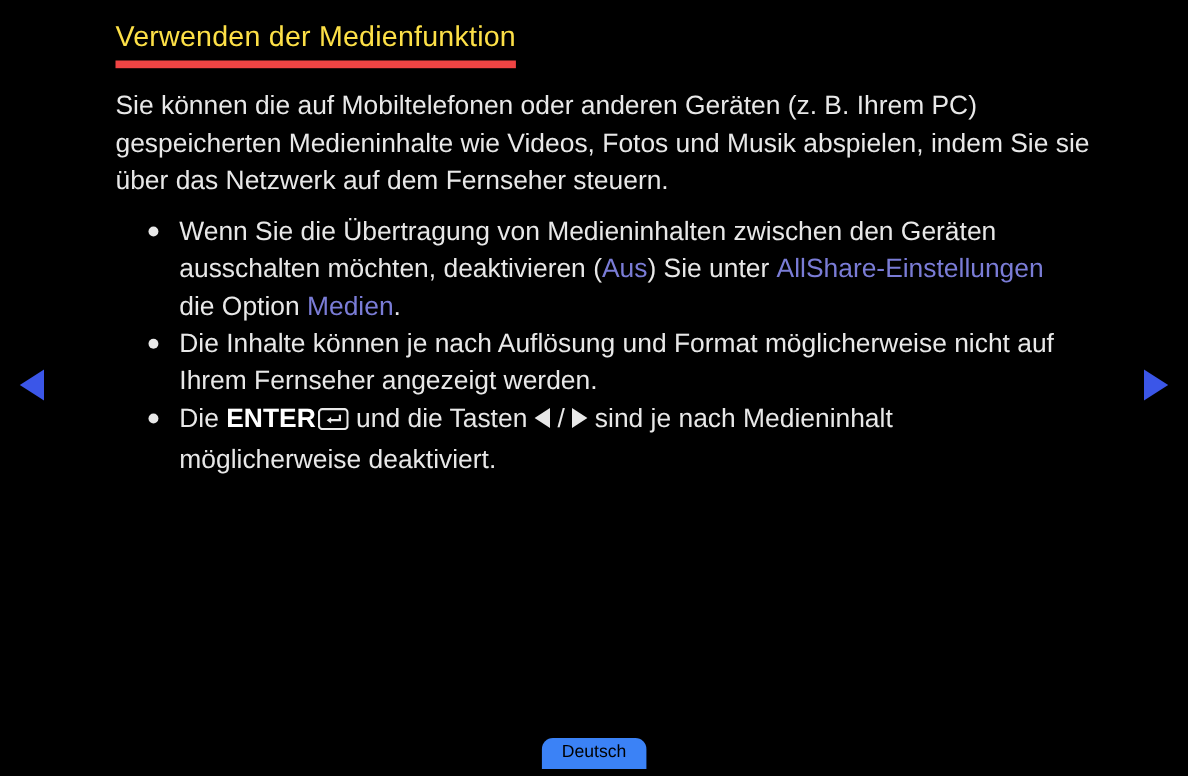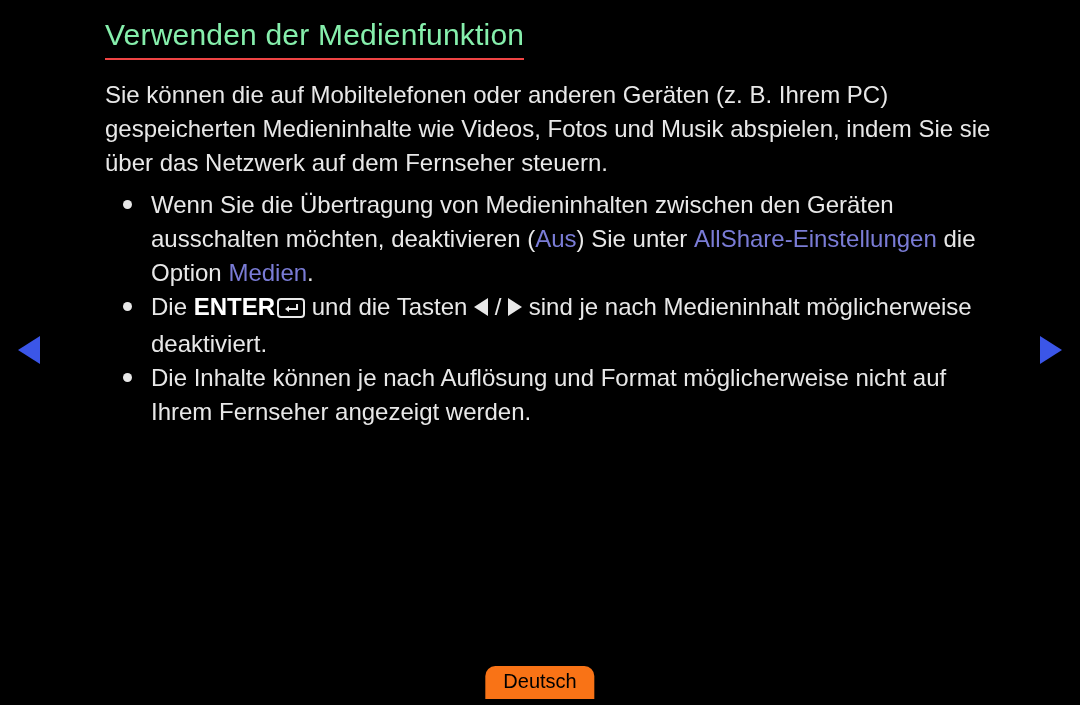--- a/index.html
+++ b/index.html
@@ -15,37 +15,37 @@
     position: relative;
   }
   .page {
     position: absolute;
     left: 105px;
     top: 18px;
     width: 890px;
   }
   h1.title {
     margin: 0 0 18px 0;
-    font-size: 30px;
+    font-size: 26px;
     font-weight: 400;
     letter-spacing: 0.2px;
-    color: #86efac;
+    color: #fde047;
     display: inline-block;
     padding-bottom: 6px;
-    border-bottom: 2px solid #ef4444;
+    border-bottom: 7px solid #ef4444;
   }
   p.intro {
     margin: 0 4px 8px 0;
     font-size: 24px;
     line-height: 34px;
     font-weight: 300;
   }
   ul.bullets {
     list-style: none;
-    margin: 0;
+    margin: 12px;
     padding: 0 0 0 42px;
   }
   ul.bullets > li {
     position: relative;
     font-size: 24px;
     line-height: 34px;
     font-weight: 300;
     margin: 0 0 0px 0;
     padding-left: 4px;
   }
@@ -89,23 +89,23 @@
     right: 18px;
     border-top: 14px solid transparent;
     border-bottom: 14px solid transparent;
     border-left: 22px solid #3b56e8;
   }
   .lang-pill {
     position: absolute;
     left: 50%;
     bottom: 6px;
     transform: translateX(-50%);
-    background: #f97316;
+    background: #3b82f6;
     color: #000;
-    font-size: 20px;
+    font-size: 16px;
     font-weight: 500;
     padding: 4px 18px 6px 18px;
     border-top-left-radius: 10px;
     border-top-right-radius: 10px;
   }
   .tri {
     display:inline-block;
     width:0;height:0;
     vertical-align: -1px;
   }
@@ -129,25 +129,25 @@
 <div class="page">
   <h1 class="title">Verwenden der Medienfunktion</h1>
 
   <p class="intro">Sie können die auf Mobiltelefonen oder anderen Geräten (z. B. Ihrem PC) gespeicherten Medieninhalte wie Videos, Fotos und Musik abspielen, indem Sie sie über das Netzwerk auf dem Fernseher steuern.</p>
 
   <ul class="bullets">
     <li>
       <span>Wenn Sie die Übertragung von Medieninhalten zwischen den Geräten ausschalten möchten, deaktivieren (</span><span class="hl">Aus</span><span>) Sie unter </span><span class="hl">AllShare-Einstellungen</span><span> die Option </span><span class="hl">Medien</span><span>.</span>
     </li>
     <li>
+      <span>Die Inhalte können je nach Auflösung und Format möglicherweise nicht auf Ihrem Fernseher angezeigt werden.</span>
+    </li>
+    <li>
       <span>Die </span><span class="bold">ENTER</span><span class="enter-icon"><svg width="28" height="20" viewBox="0 0 28 20">
             <rect x="1" y="1" width="26" height="18" rx="3" ry="3" fill="none" stroke="#e8e8e8" stroke-width="2"></rect>
             <path d="M20 6 L20 11 L10 11" fill="none" stroke="#e8e8e8" stroke-width="2"></path>
             <path d="M12 8 L8 11 L12 14 Z" fill="#e8e8e8"></path>
           </svg></span><span> und die Tasten </span><span class="tri tri-left"></span><span> / </span><span class="tri tri-right"></span><span> sind je nach Medieninhalt möglicherweise deaktiviert.</span>
-    </li>
-    <li>
-      <span>Die Inhalte können je nach Auflösung und Format möglicherweise nicht auf Ihrem Fernseher angezeigt werden.</span>
     </li>
   </ul>
 </div>
 
 <div class="lang-pill">Deutsch</div>
 
 </body></html>

